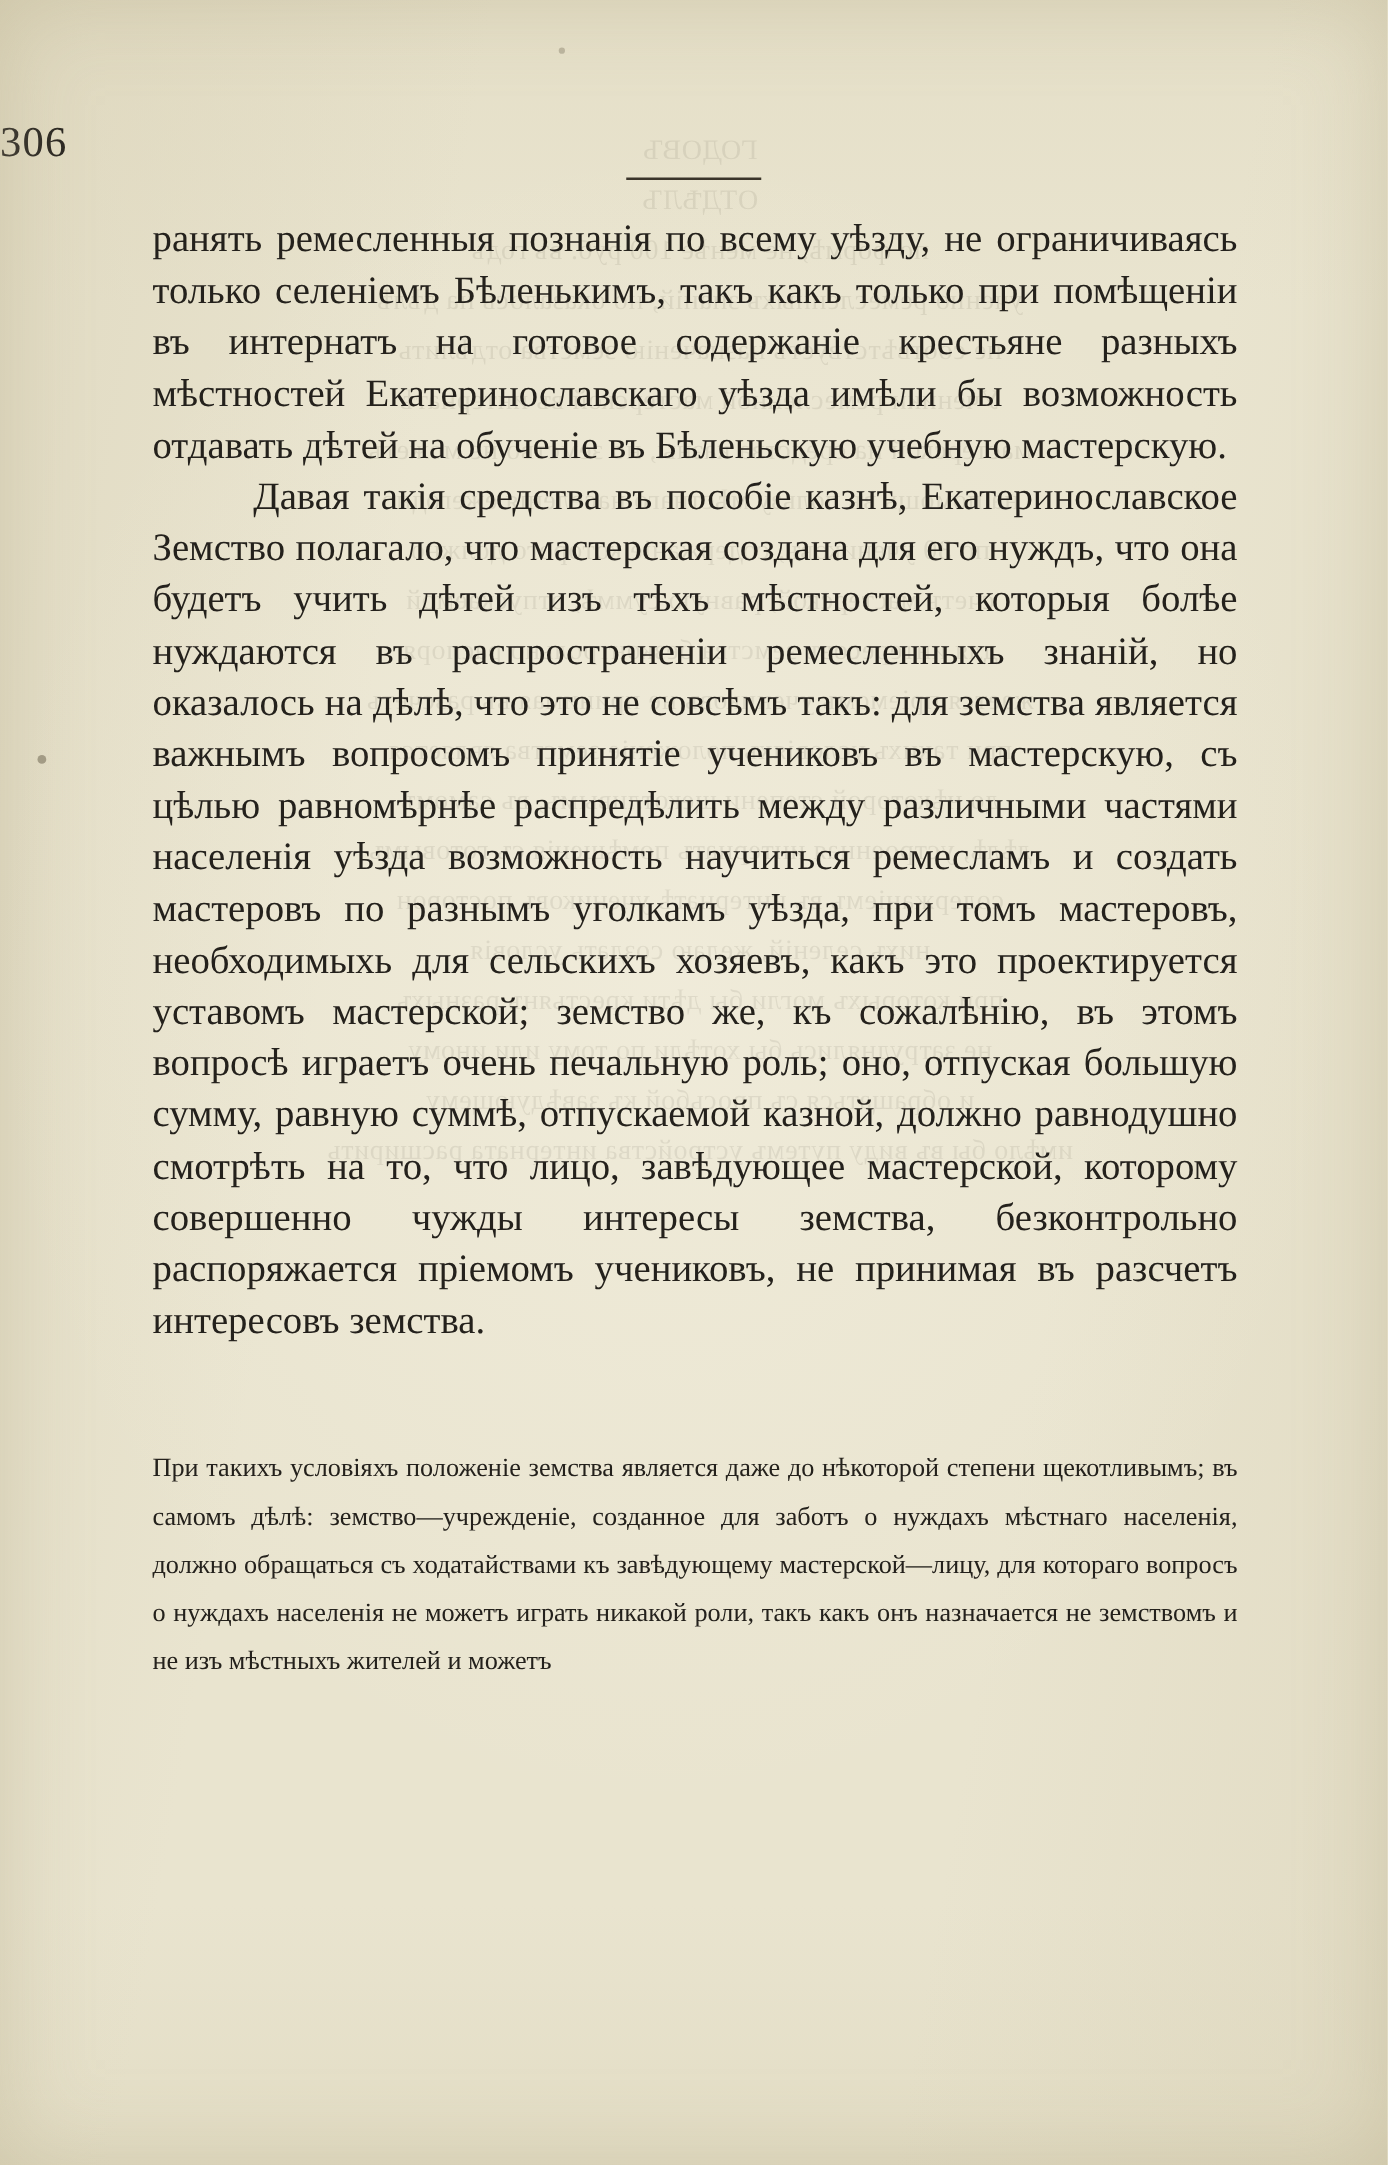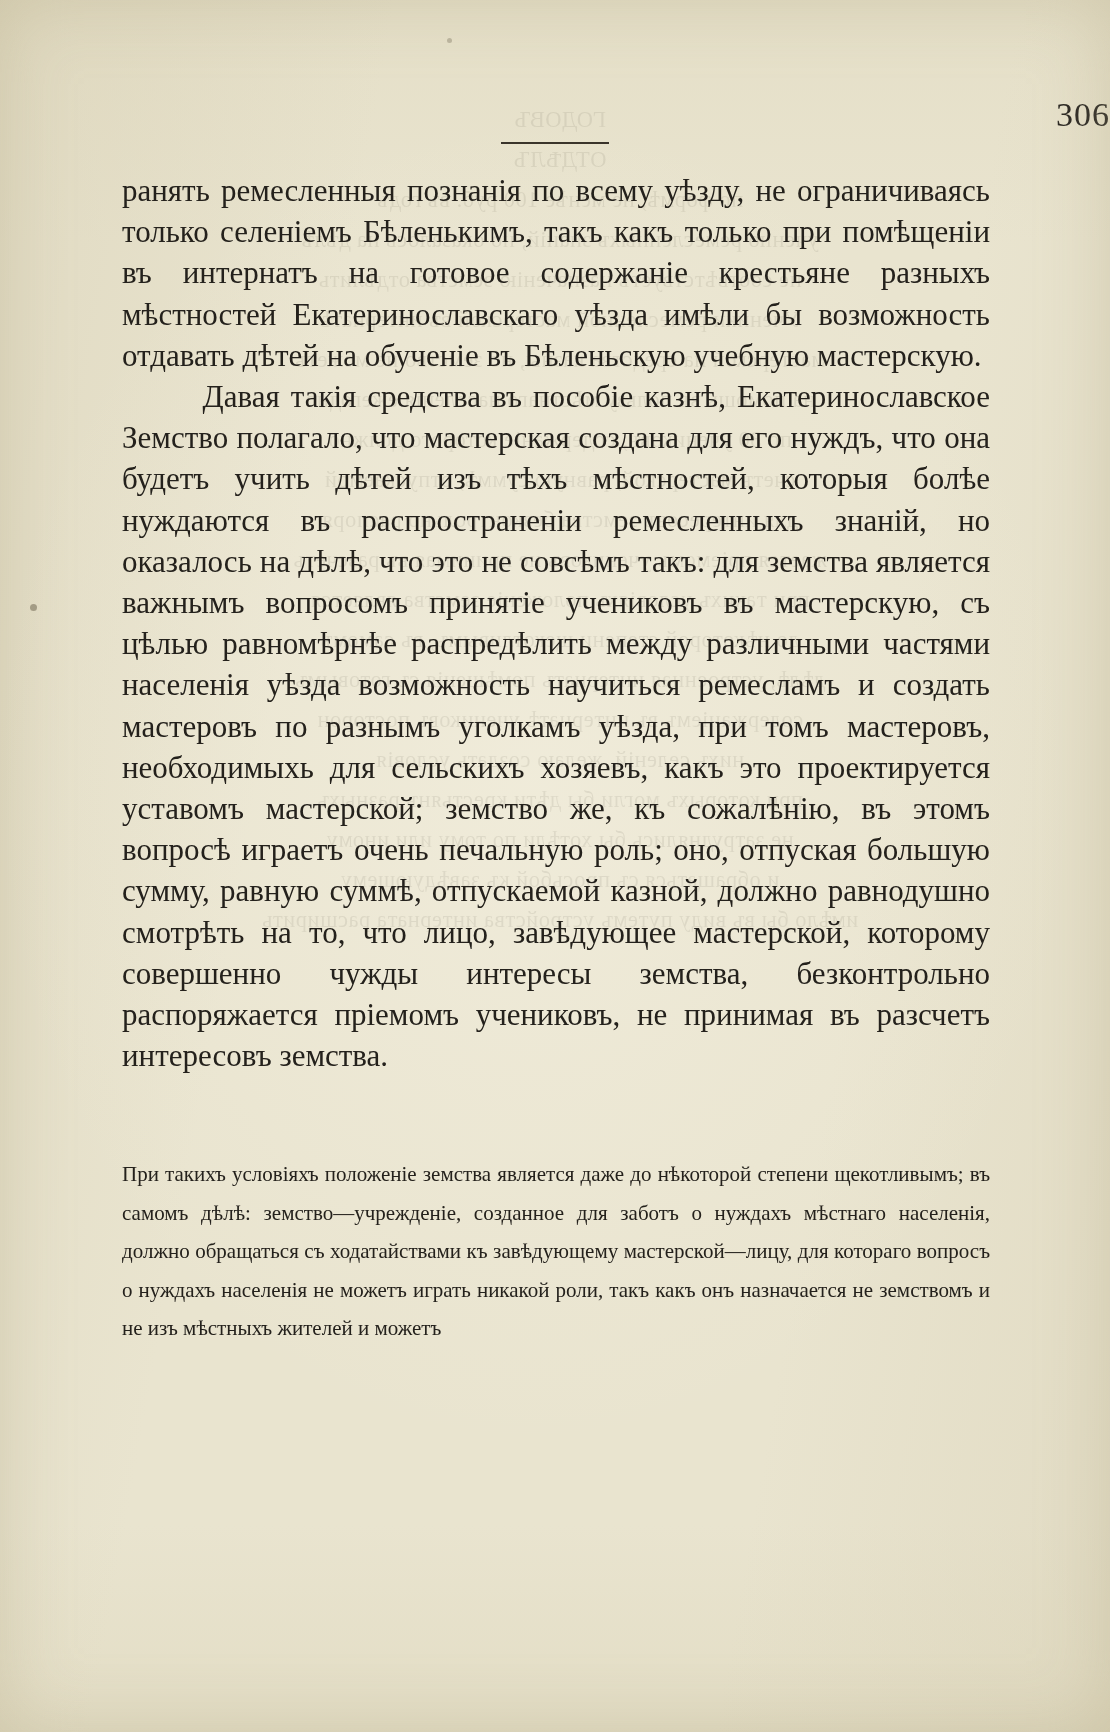--- a/index.html
+++ b/index.html
@@ -52,21 +52,21 @@
     user-select: none;
     letter-spacing: 0.5px;
   }
   .showthrough div { white-space: nowrap; }
 
   .page-number-wrap {
     position: absolute;
     top: 96px;
     left: 0;
     right: 0;
-    text-align: right;
+    text-align: left;
   }
   .page-number {
     font-size: 34px;
     letter-spacing: 1px;
     color: #2a2722;
     display: inline-block;
   }
   .rule {
     width: 108px;
     height: 2px;

